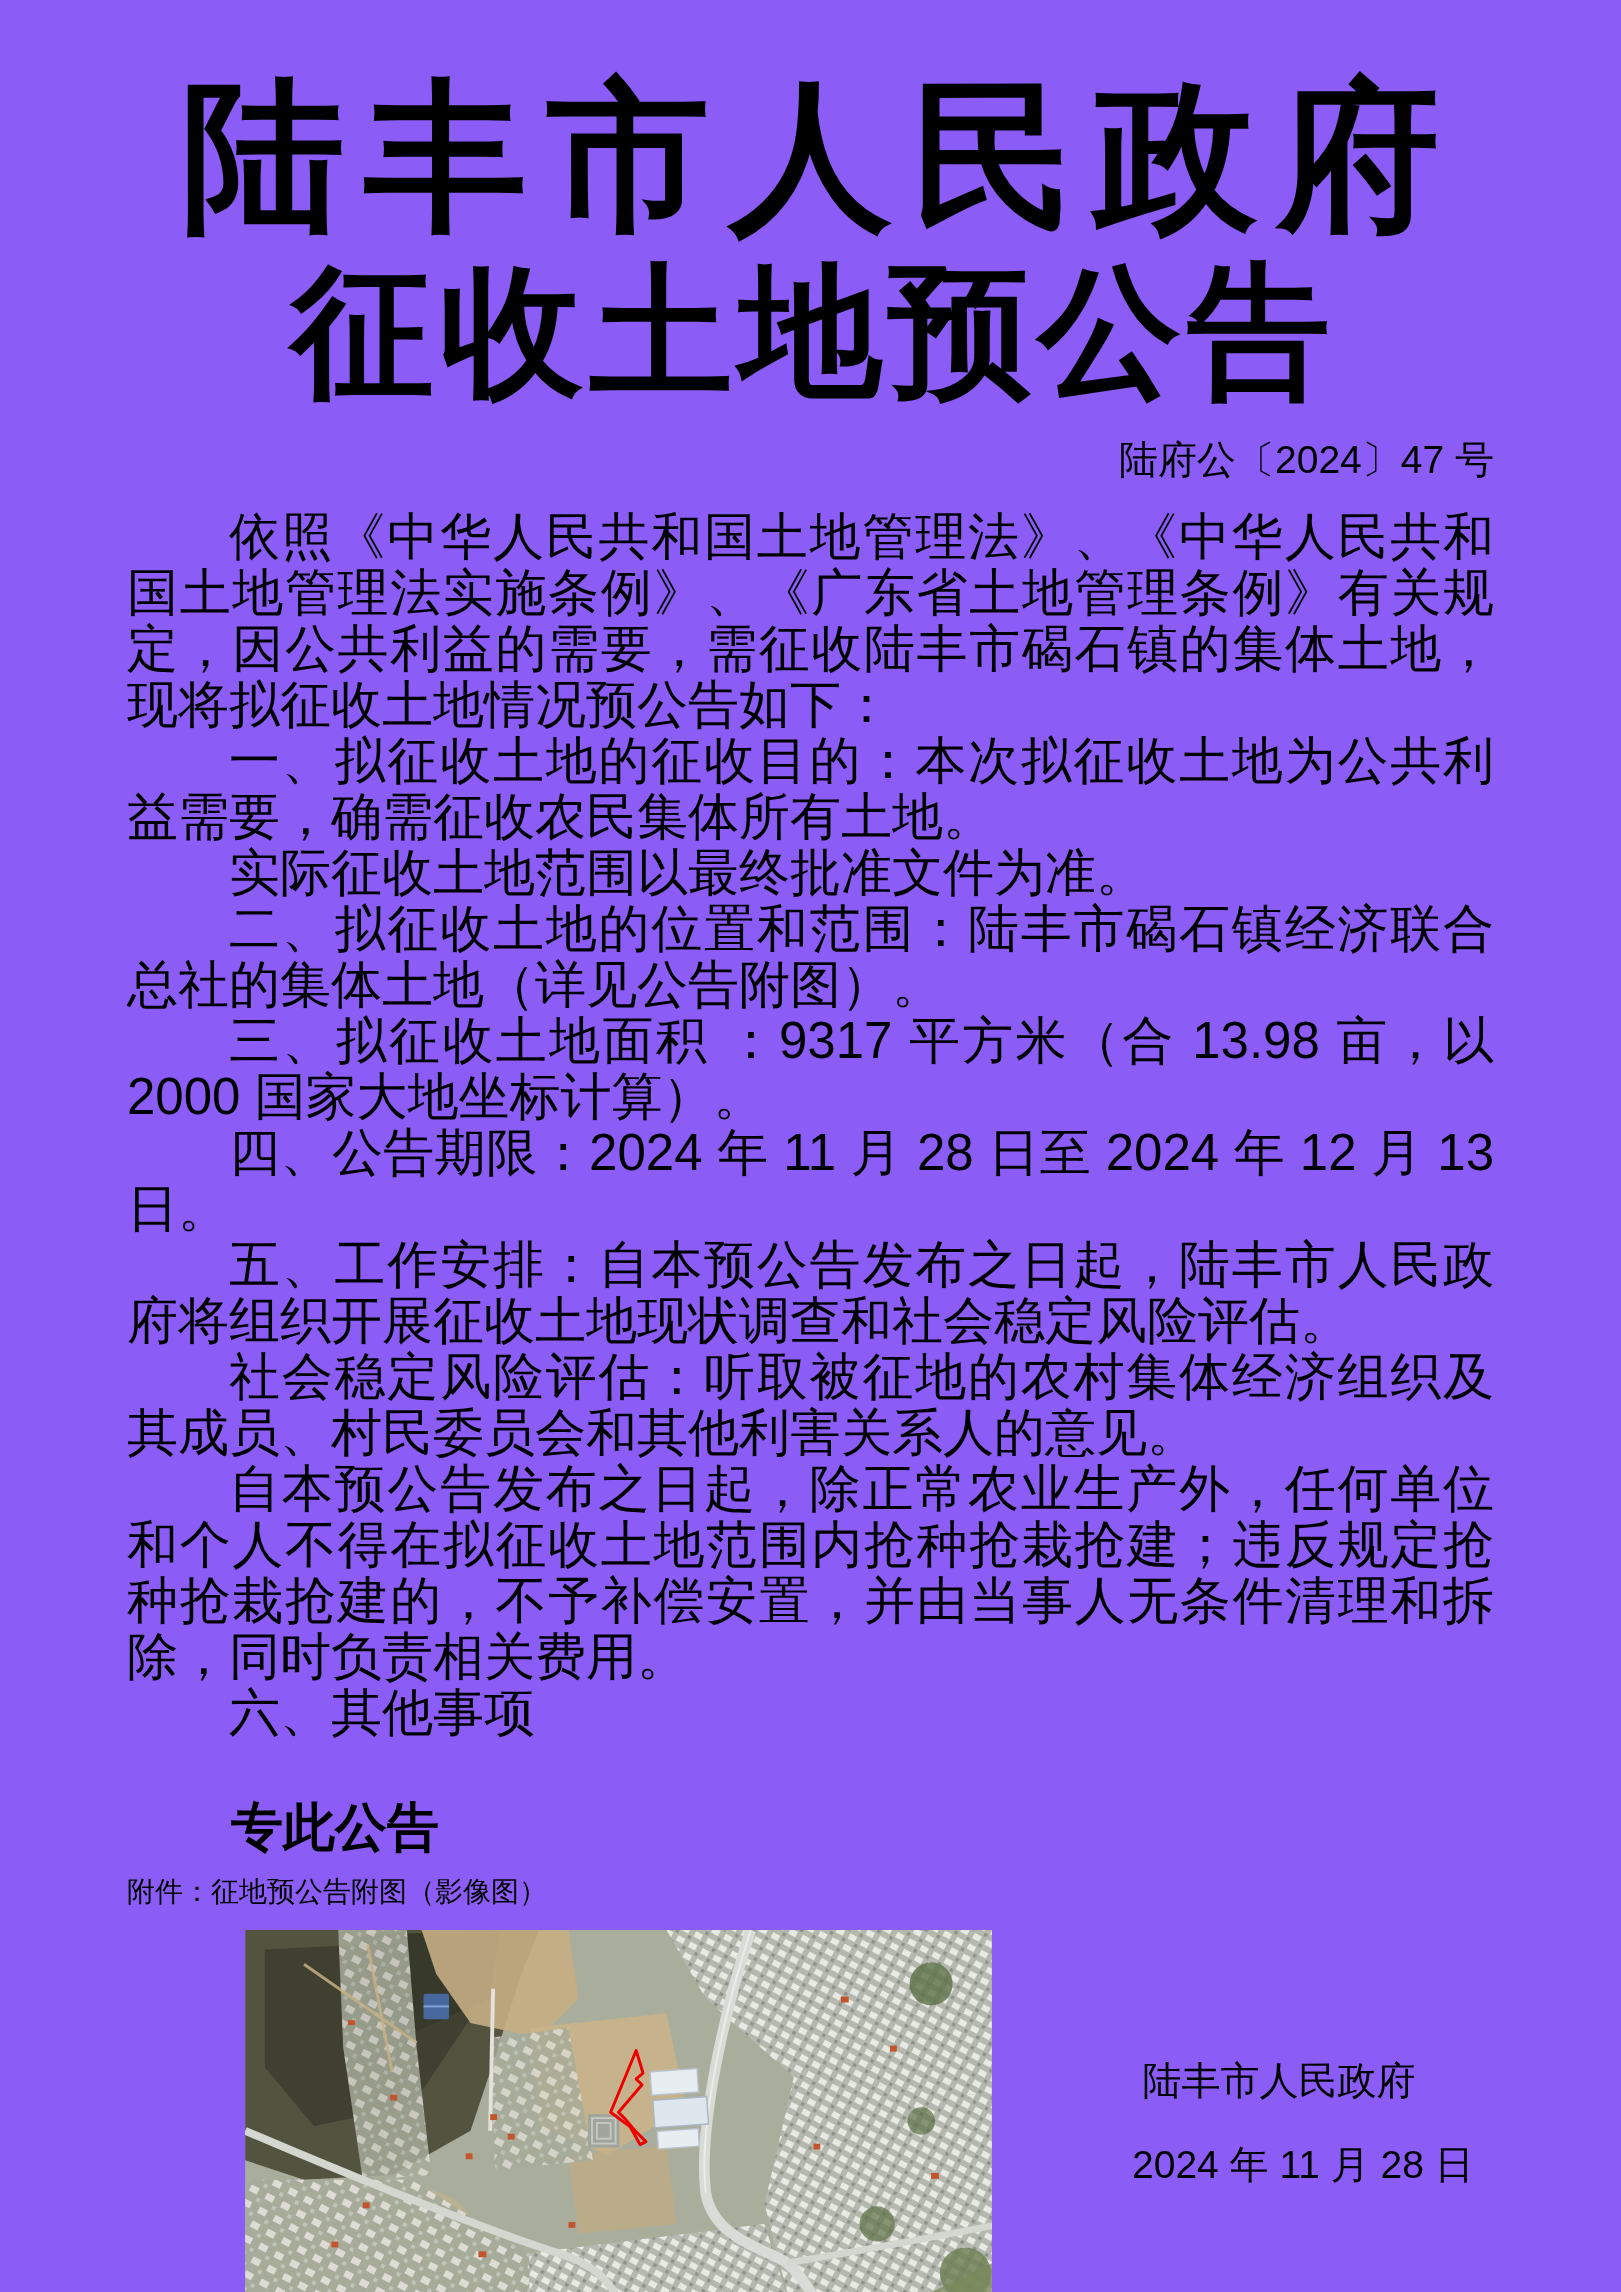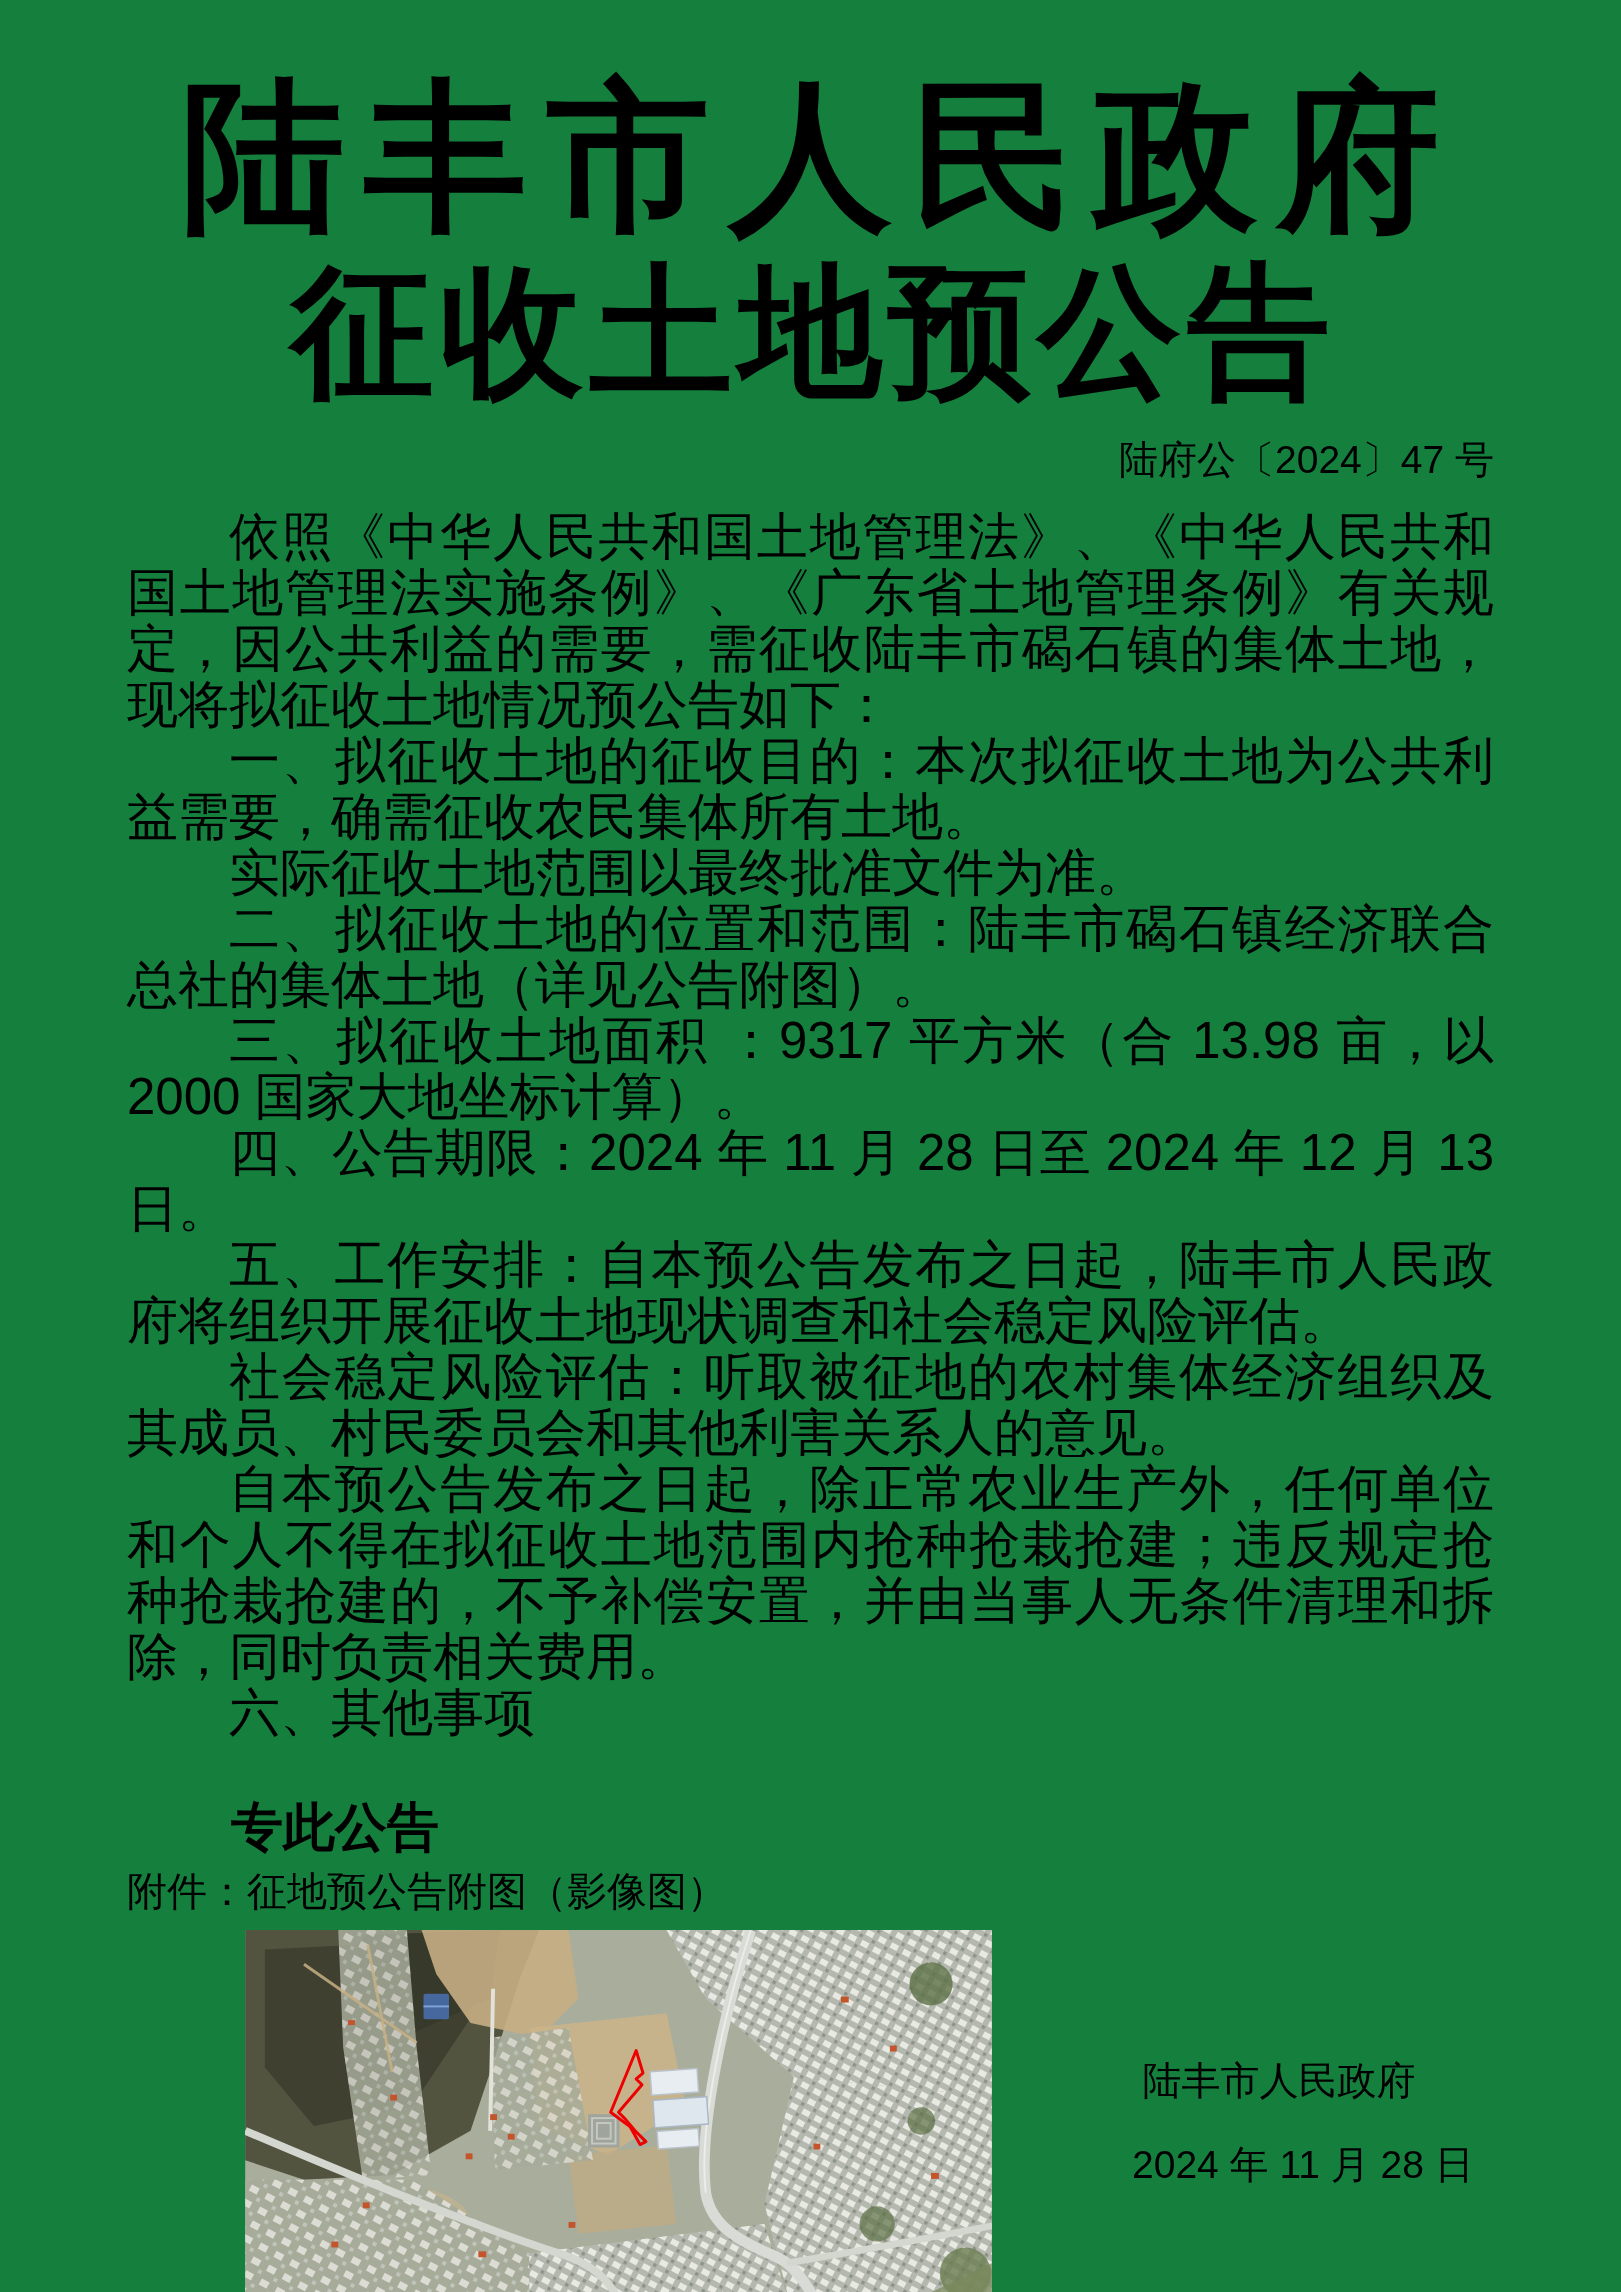--- a/index.html
+++ b/index.html
@@ -1,20 +1,20 @@
 <!DOCTYPE html>
 <html><head>
 <meta charset="utf-8">
 <style>
   html,body { margin:0; padding:0; background:#888; }
   .page {
     position:relative;
     width:1621px; height:2293px;
     margin:0 auto;
-    background:#15803d;
+    background:#8b5cf6;
     color:#000;
     font-family:"Liberation Sans", sans-serif;
     overflow:hidden;
   }
   .title1 {
     padding-top:73px;
     text-align:center;
     font-family:"Liberation Serif", serif;
     font-weight:900;
     font-size:163px;
@@ -51,21 +51,21 @@
   .body-text p { margin:0; text-indent:2em; }
   .closing {
     margin:61px 127px 0 127px;
     font-size:52px;
     line-height:51px;
     font-weight:bold;
     text-indent:2em;
   }
   .attachment {
     margin:13.7px 127px 0 127px;
-    font-size:40px;
+    font-size:28px;
     line-height:49px;
     font-weight:500;
   }
   .map-wrap {
     margin:13.7px 0 0 245px;
     width:747px; height:388px;
     line-height:0;
   }
   .signature-block {
     position:absolute;

